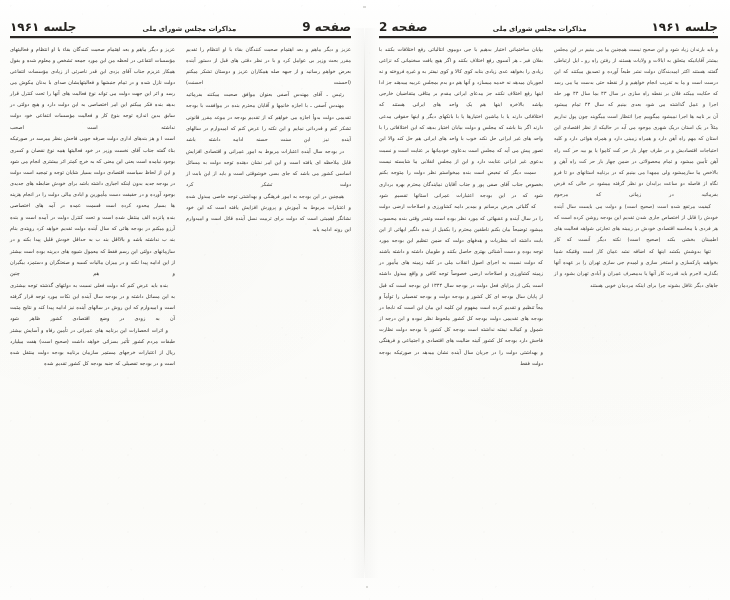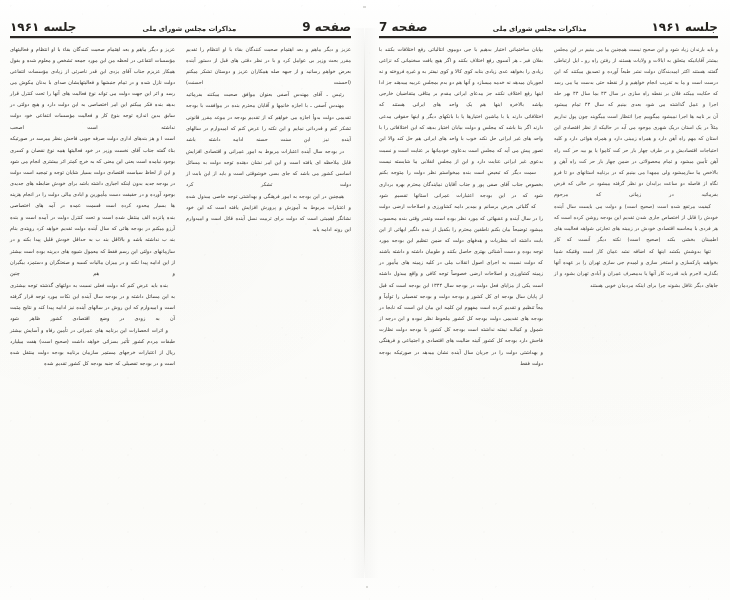--- a/index.html
+++ b/index.html
@@ -199,21 +199,21 @@
   <div class="gutter-shadow" id="gutter-shadow-right"></div>
   <div id="spine"></div>
 
   <div class="page" id="page-right">
 
     <div class="page-header">
       <span class="hdr-side">جلسه ۱۹۶۱</span>
       <span class="hdr-spacer"></span>
       <span class="hdr-center">مذاکرات مجلس شورای ملی</span>
       <span class="hdr-spacer"></span>
-      <span class="hdr-side">صفحه 7</span>
+      <span class="hdr-side">صفحه 2</span>
     </div>
     <div class="header-rule"></div>
 
     <div class="columns">
 
       <div class="col">
         <p class="para">و باید بارندان زیاد شود و این صحیح نیست همچنین ما می بینیم در این مجلس بیشتر آقایانیکه متعلق به ایالات و ولایات هستند از رفتن راه رو ـ ایل ارتباطی گفتند هستند اکثر امیدبندگان دولت نشر طبعاً آورده و تصدیق میکنند که این درست است و ما به تقریب انجام خواهیم و از نقطه حتی بدست ما می رسد که حکایت میکند فلان بر نقطه راه سازی در سال ۴۳ بما سال ۴۴ بهر حله اجرا و عمل گذاشته می شود بعدی بینیم که سال ۴۳ تمام میشود</p>
         <p class="para">آن بر نامه ها اجرا نمیشود میگوییم چرا انتظار است میگویند چون پول نداریم مثلاً در یک استان دریک شهری موجود می آید در حالیکه از نظر اقتصادی این استان که مهم راه آهن دارد و همراه زمینی دارد و همراه هوائی دارد و کلیه احتیاجات اقتصادیش و در طرف چهار بار حر کت کاموا یا یو بید حر کت راه آهن تأمین میشود و تمام محصولاتی در ضمن چهار بار حر کت راه آهن و بالاخص ما سازمیشود ولی ممهدا می بینیم که در برنامه استانهای دو تا فرو نگاه از فاصله دو ساعت برابدان دو نظر گرفته میشود در حالی که فرض بفرمائید در زمانی که مرحوم</p>
         <p class="para indent">کیفیت مرتفع شده است (صحیح است) و دولت می بایست سال آینده خودش را قابل از اختصاص جاری شدن تقدیم این بودجه روشن کرده است که هر فردی با محاسبه اقتصادی خودش در زمینه های تجارتی شواهد فعالیت های اطمینان بخشی بکند (صحیح است) نکته دیگر آنست که کار</p>
         <p class="para indent last">تنها بدوشش بکشد اینها که اضافه نشد عمان کار است وقتیکه شما بخواهید پارکسازی و استخر سازی و لمیدم جی سازی تهران را بر عهده آنها بگذارید لاجرم باید قدرت کار آنها یا بدمصرف عمران و آبادی تهران بشود و از جاهای دیگر غافل بشوند چرا برای اینکه مردمان خوبی هستند</p>

